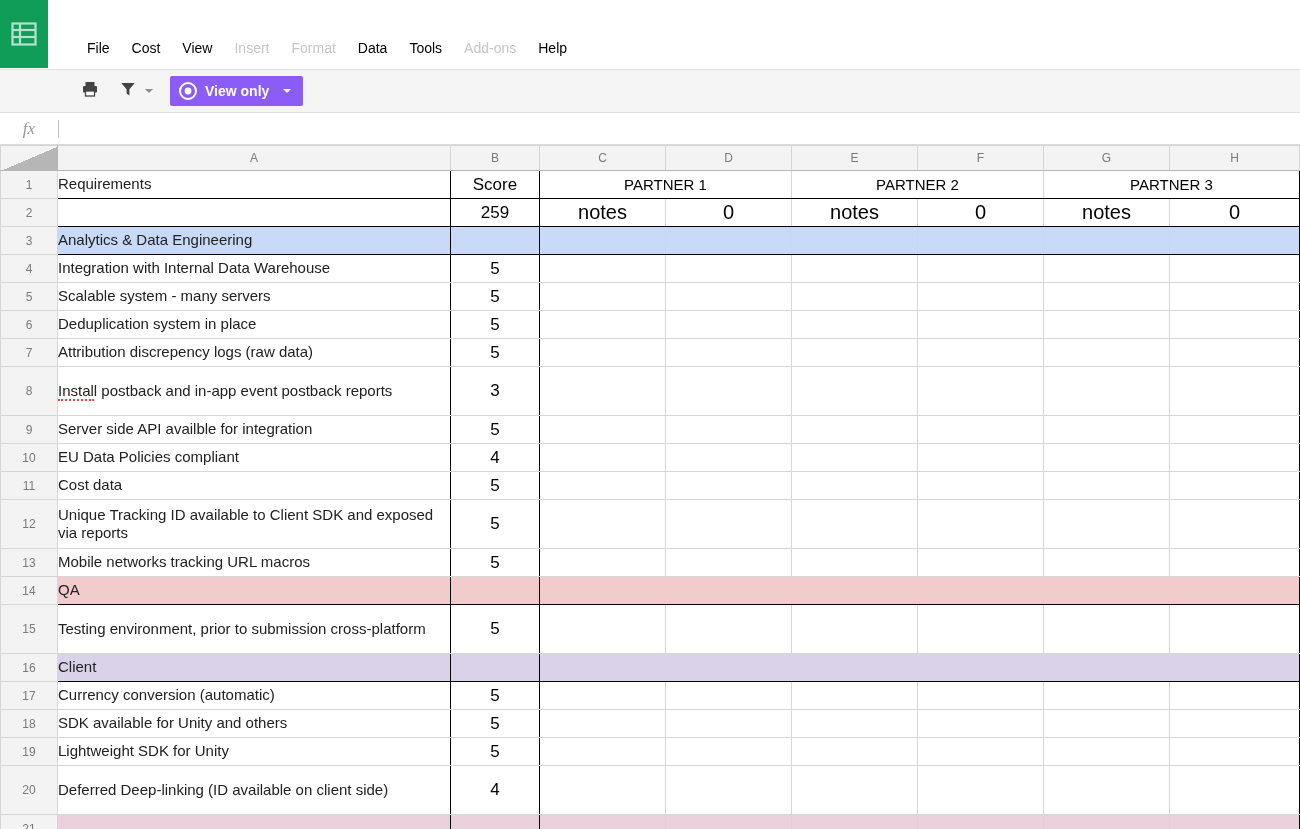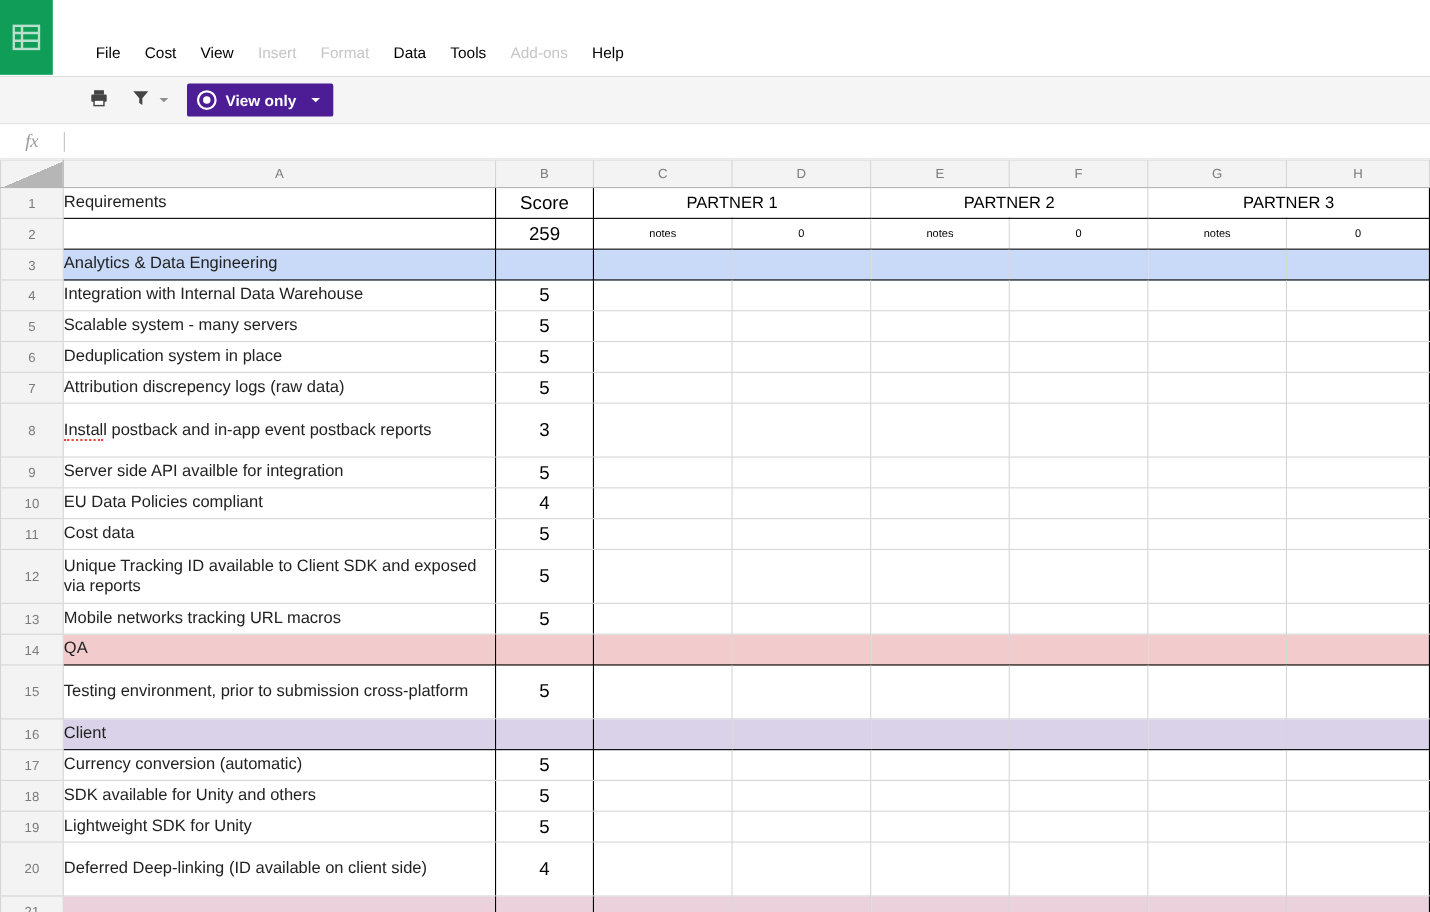--- a/index.html
+++ b/index.html
@@ -62,21 +62,21 @@
     align-items: center; justify-content: center; cursor: pointer;
   }
   .caret-dn {
     width: 0; height: 0;
     border-left: 4px solid transparent;
     border-right: 4px solid transparent;
     border-top: 4px solid #8d8d8d;
   }
   .viewonly-btn {
     margin-left: 14px;
-    height: 30px; background: #4c1d95;
+    height: 30px; background: #8b5cf6;
     border-radius: 2px;
     display: flex; align-items: center;
     color: #fff; font-size: 14px; font-weight: bold;
     cursor: pointer; padding: 0 6px 0 8px; text-align: center;
   }
   .viewonly-btn .eye { width: 20px; height: 20px; margin-right: 7px; }
   .viewonly-btn .lbl { margin-right: 14px; white-space: nowrap; }
   .viewonly-btn .vcaret {
     width: 0; height: 0;
     border-left: 4px solid transparent;
@@ -148,21 +148,21 @@
     background: #f3f3f3;
     color: #7a7a7a;
     font-size: 12px;
     text-align: center;
     border-right: 1px solid #b5b5b5;
     width: 57px;
   }
 
   td.cellA { padding-left: 6px; font-size: 15px; color: #222; line-height: 1.22; }
   td.cellB { text-align: center; font-size: 17px; font-weight: bold; color: #000; }
-  td.note  { text-align: center; font-size: 10px; font-weight: bold; color: #000; }
+  td.note  { text-align: center; font-size: 20px; font-weight: bold; color: #000; }
   .hdr-cell { font-size: 15px; font-weight: bold; color: #000000; }
   .center { text-align: center; }
 
   
   .bt-dark { border-top: 1px solid #000 !important; margin-left: 40px; }
   .bb-dark { border-bottom: 1px solid #000 !important; }
   .bl-dark { border-left: 1px solid #000 !important; }
   .br-dark { border-right: 1px solid #000 !important; }
 
   .sec-analytics { background: #c9daf8; }

